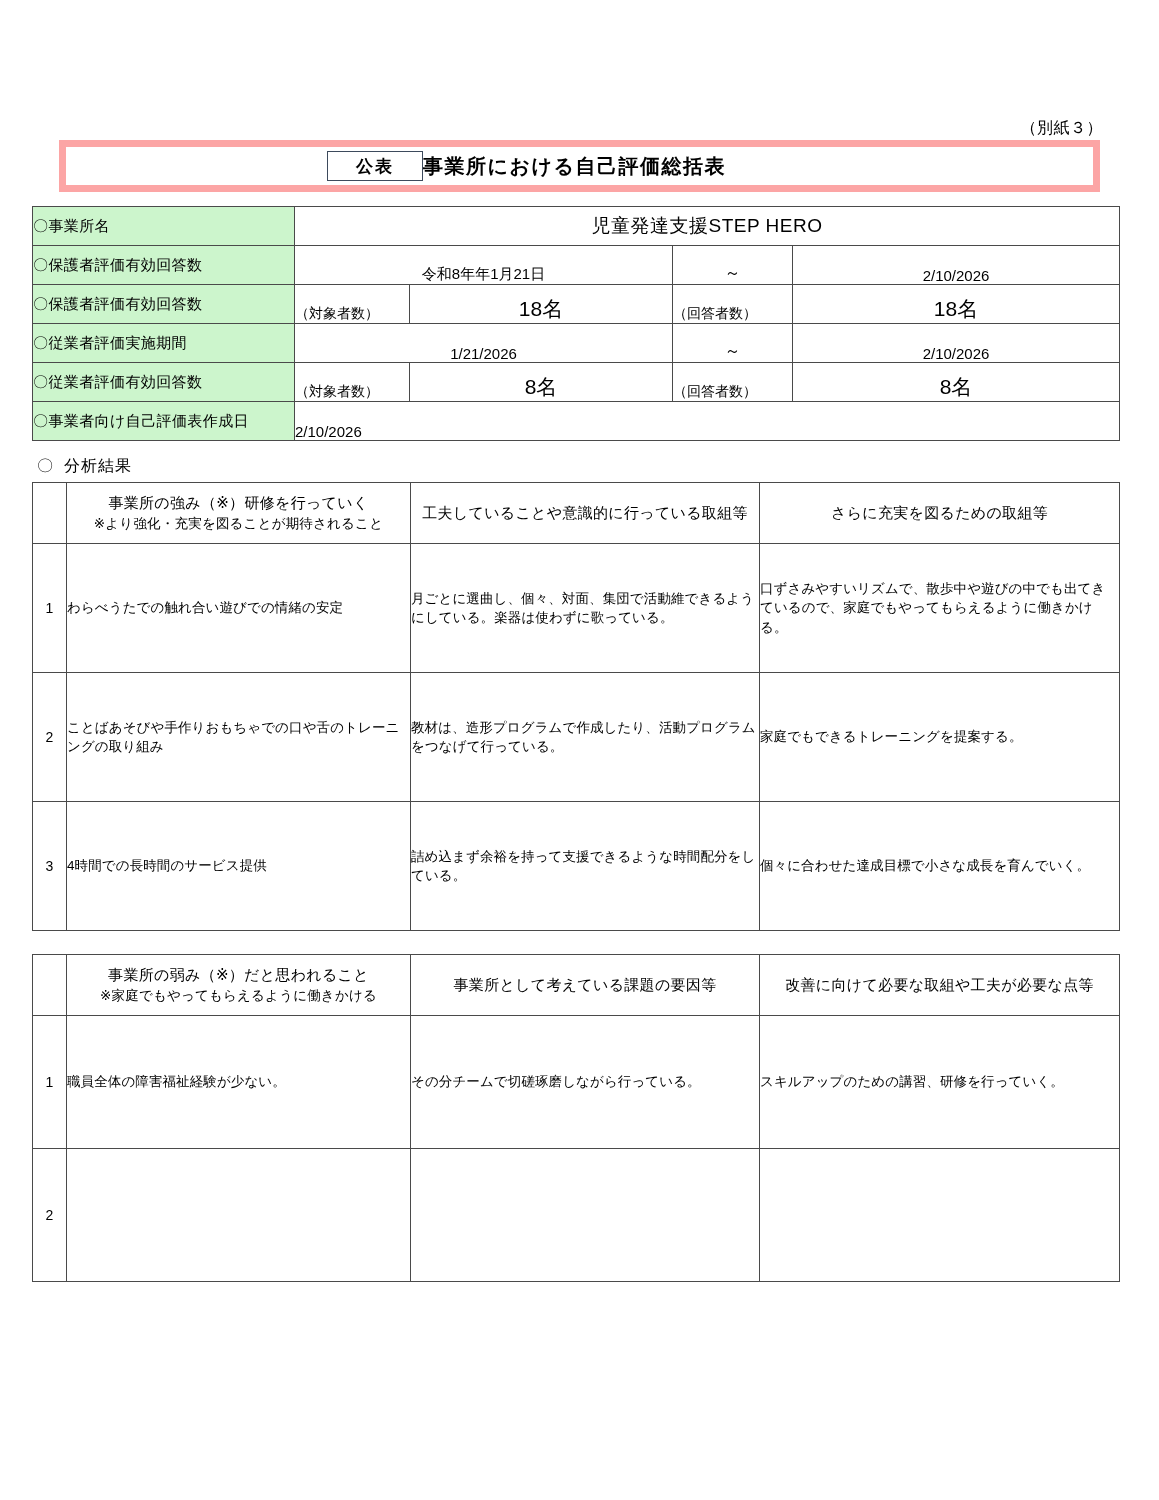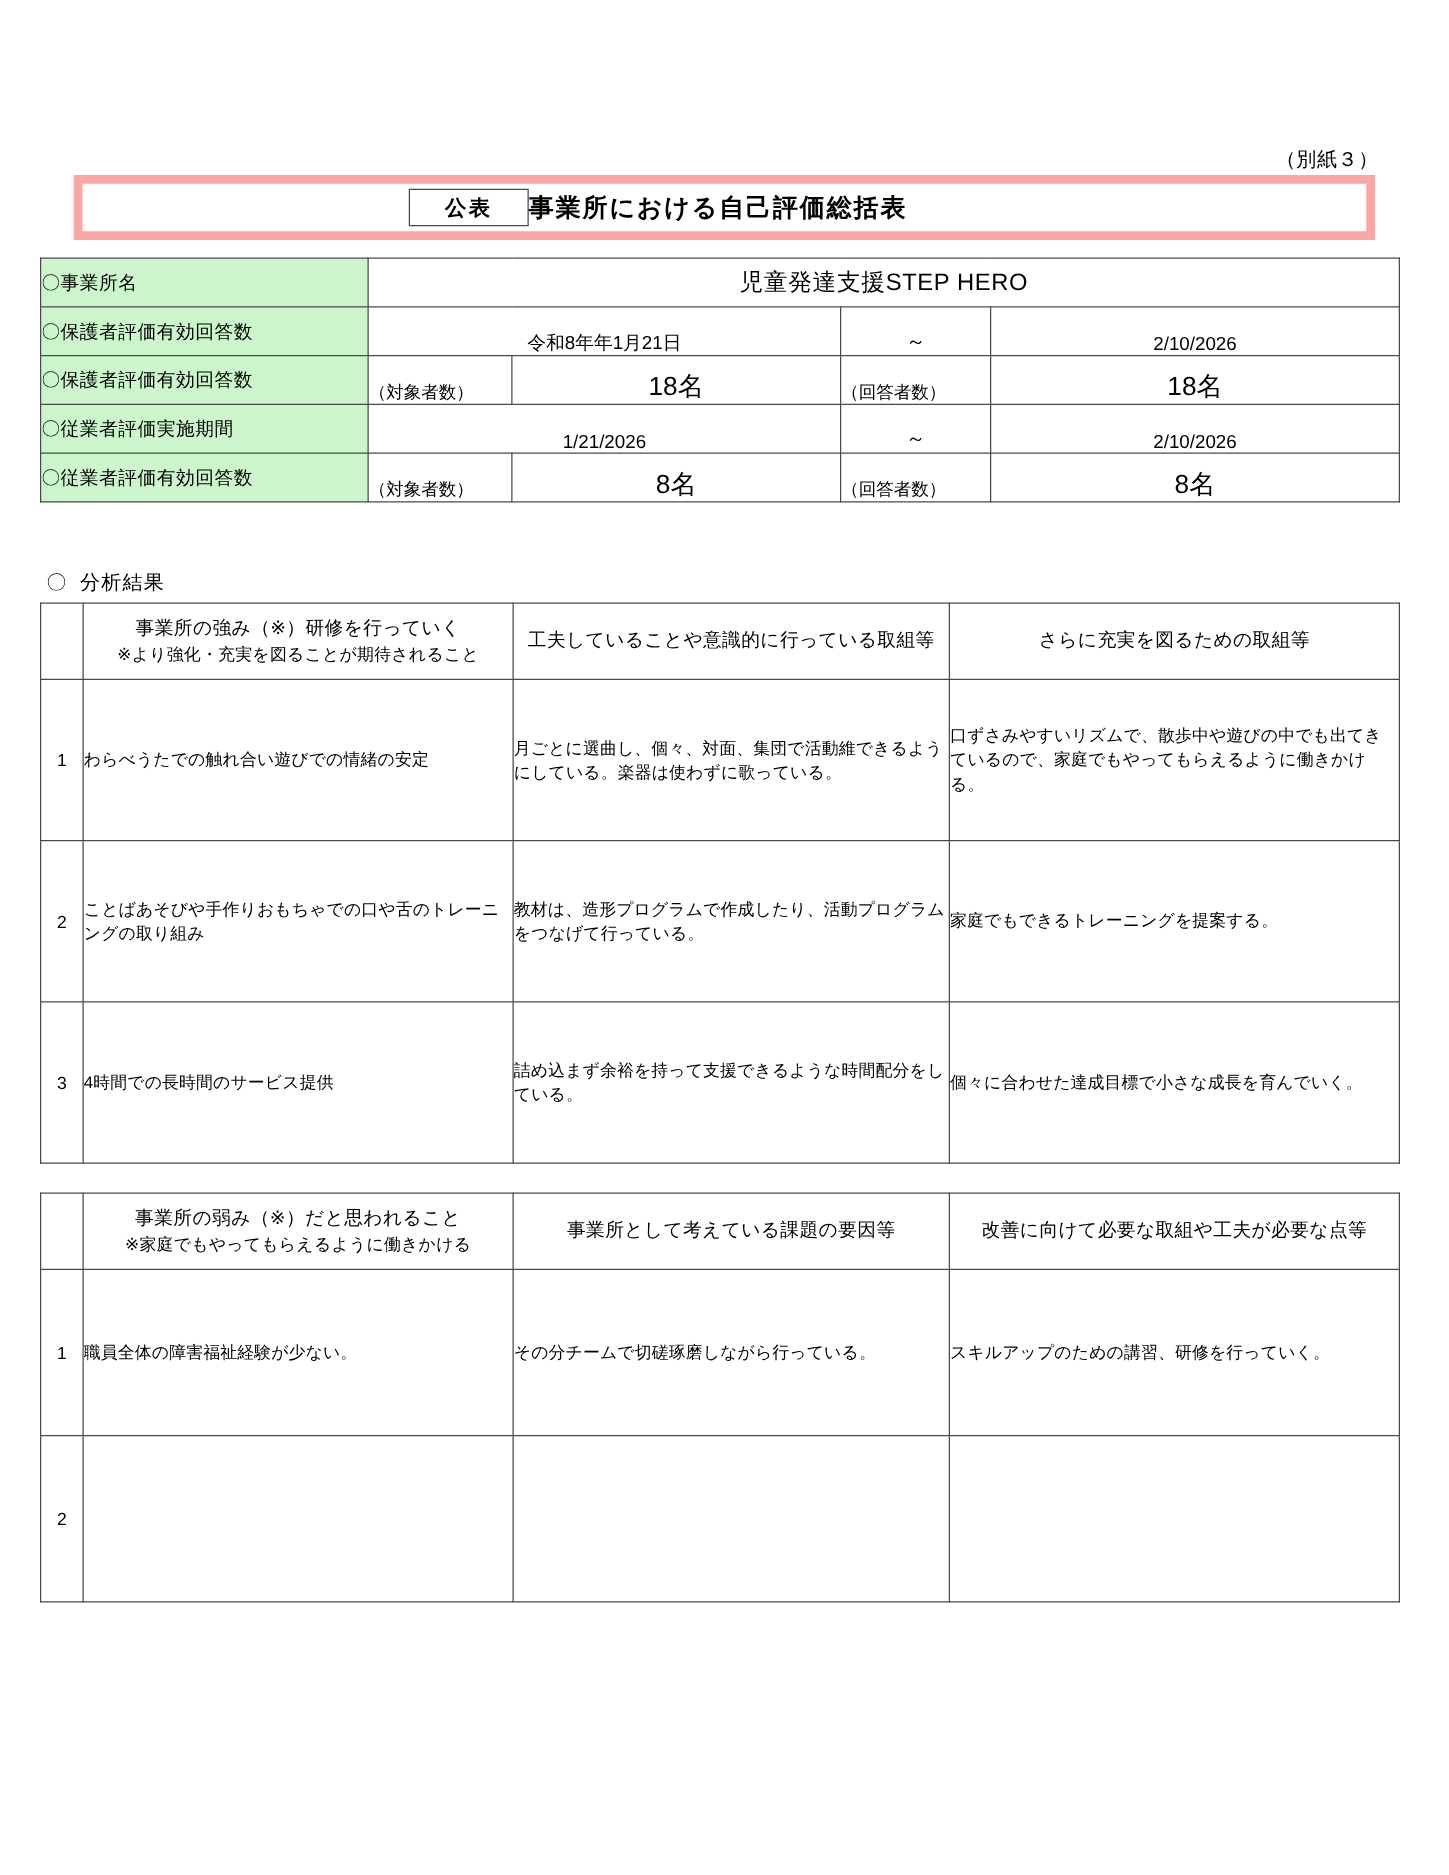--- a/index.html
+++ b/index.html
@@ -234,20 +234,24 @@
         <td class="tilde-cell">～</td>
         <td class="date-cell">2/10/2026</td>
       </tr>
       <tr>
         <td class="gcell lbl">〇従業者評価有効回答数</td>
         <td class="paren-cell">（対象者数）</td>
         <td class="num-cell">8名</td>
         <td class="paren-cell">（回答者数）</td>
         <td class="num-cell">8名</td>
       </tr>
+      <tr>
+        <td class="gcell lbl">〇事業者向け自己評価表作成日</td>
+        <td class="made-cell" colspan="4">2/10/2026</td>
+      </tr>
     </tbody>
   </table>
 
   <div class="section-heading">
     <span class="circ">〇</span><span>分析結果</span>
   </div>
 
   <table class="grid an-table strengths">
     <colgroup>
       <col style="width:34px">

